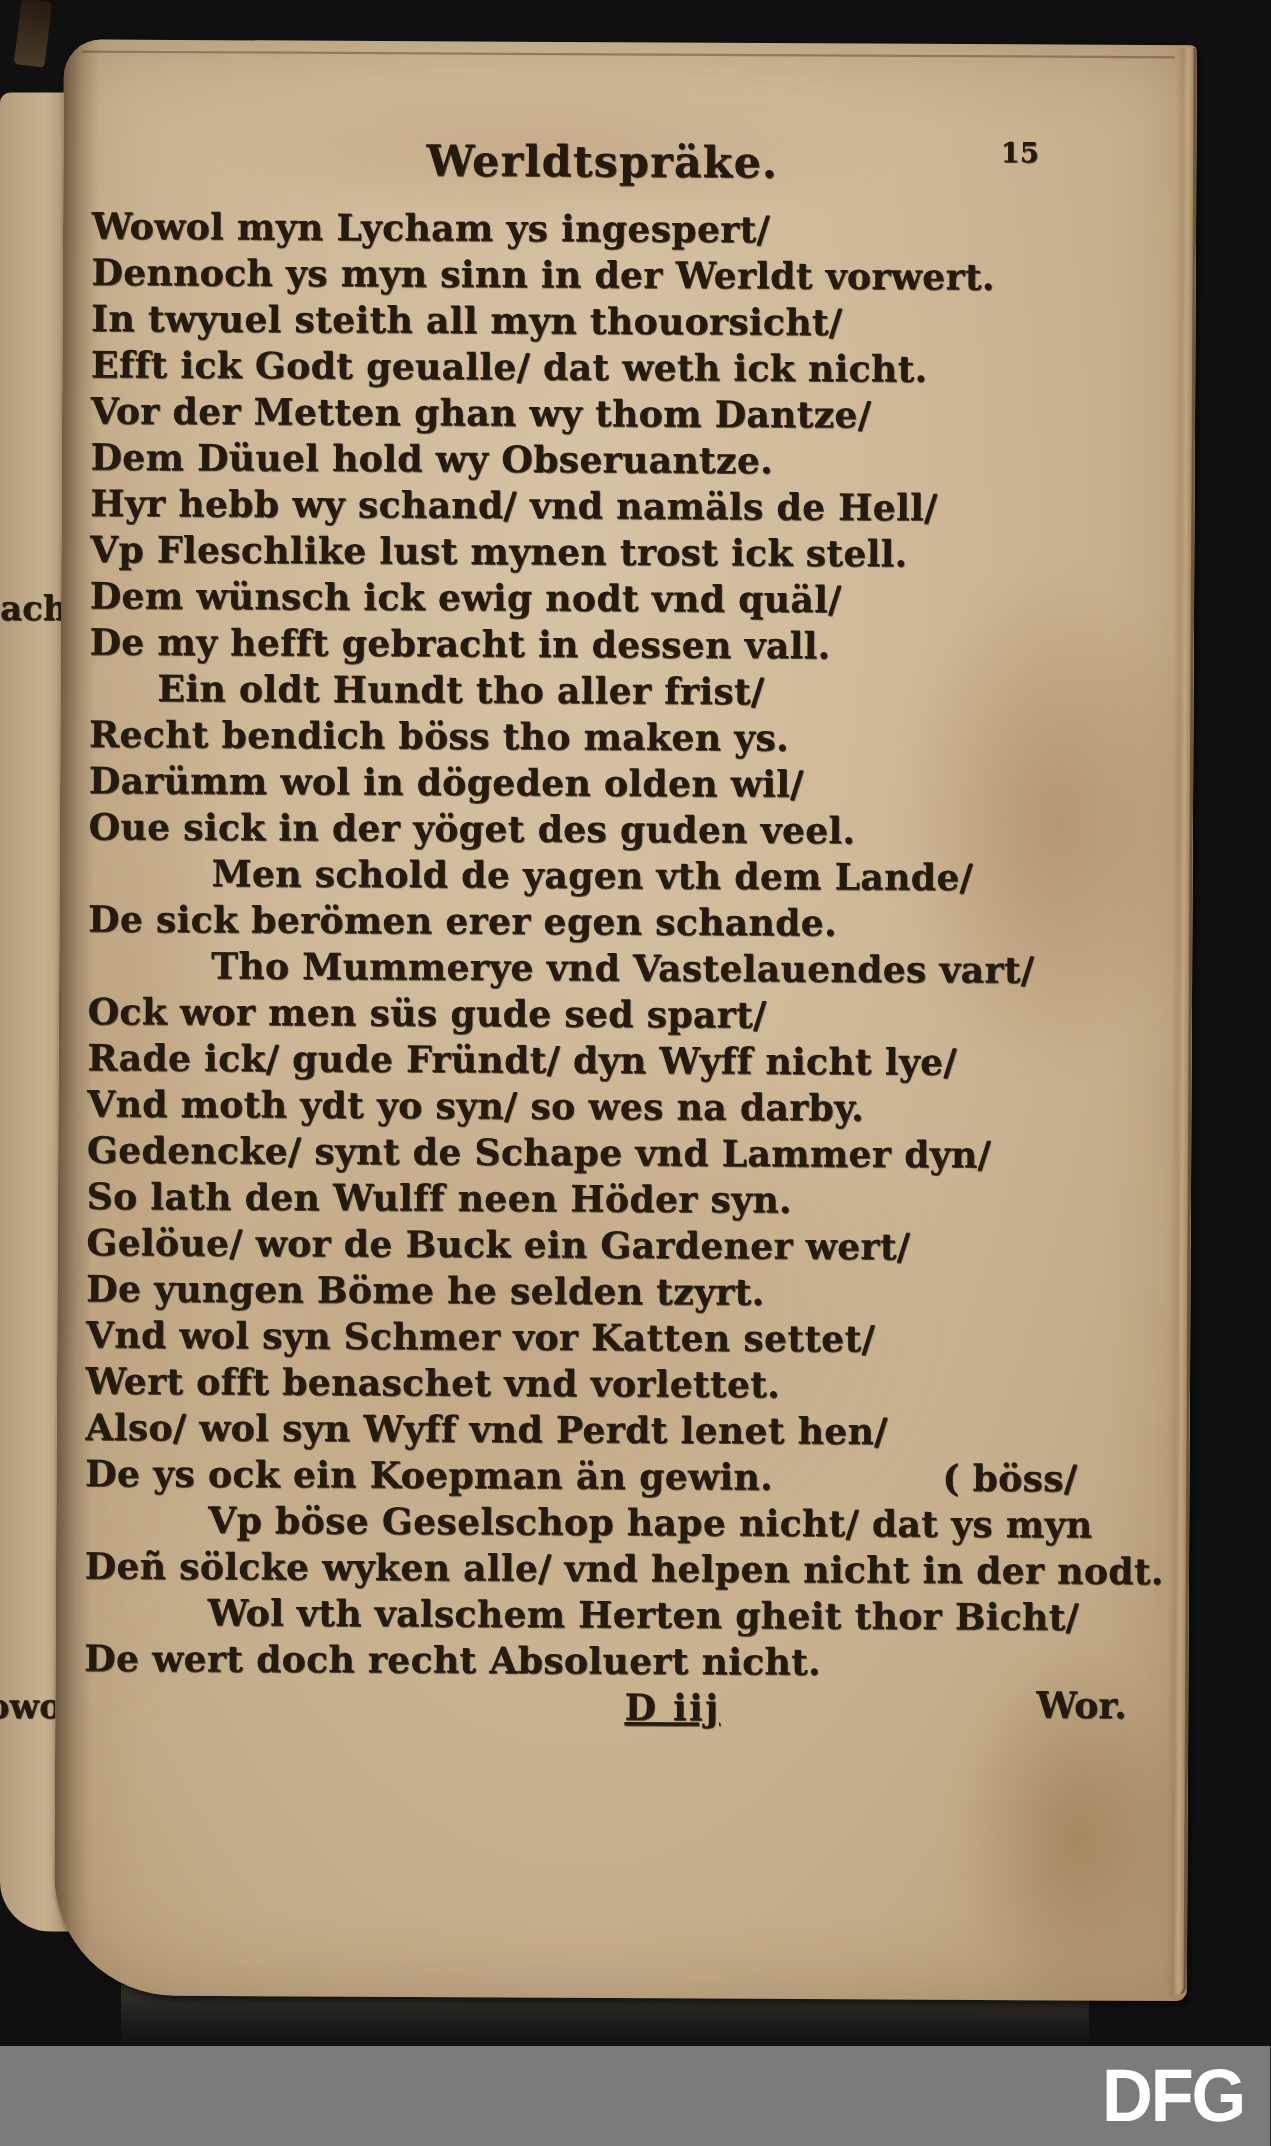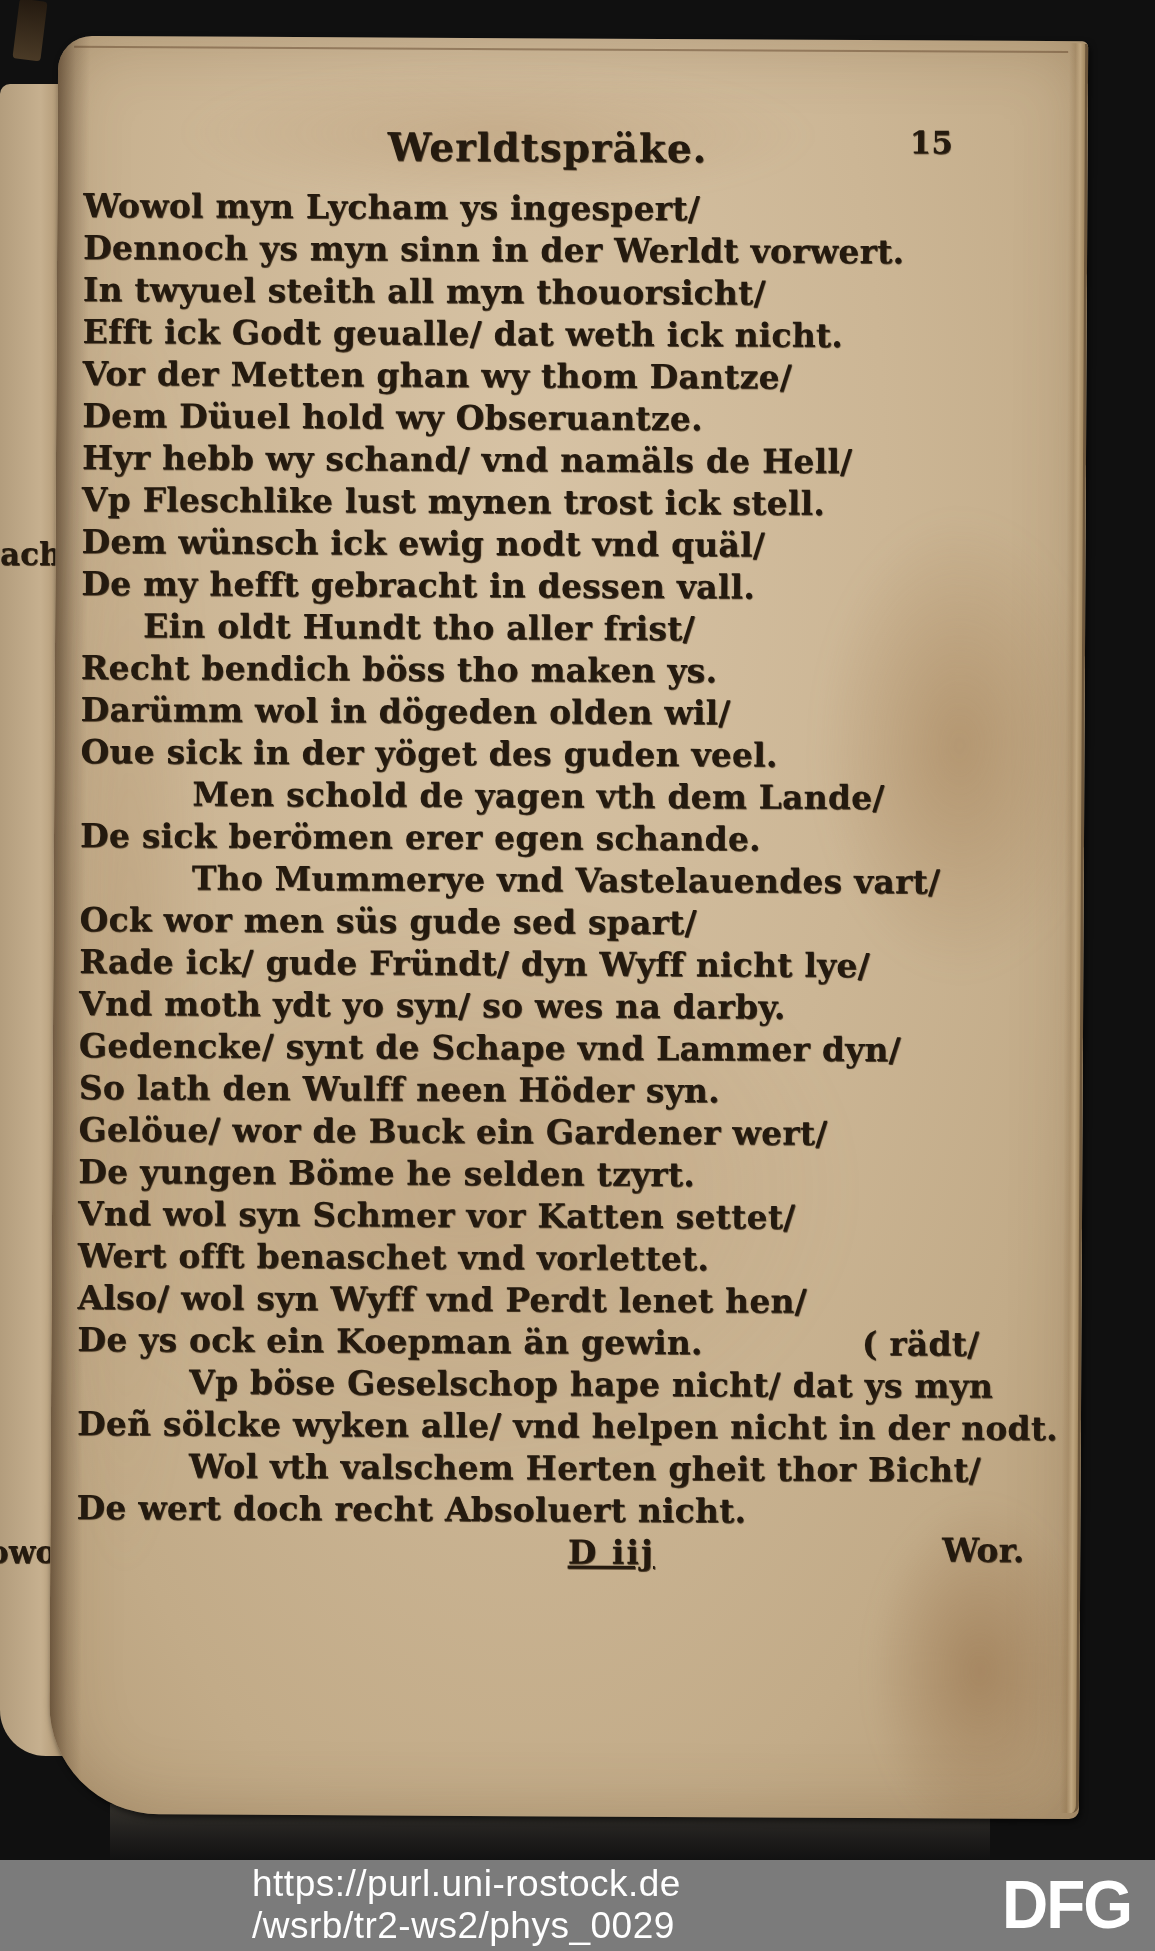--- a/index.html
+++ b/index.html
@@ -75,21 +75,21 @@
 
   
   .page-header-title {
     position:absolute; left:330px; top:86px;
     font-size:39px; font-weight:bold; color:#241a0f;
     letter-spacing:1px;
     text-shadow:0.7px 0.9px 0.8px rgba(46,30,14,.85);
   }
   .page-number {
     position:absolute; left:852px; top:84px;
-    font-size:31px; font-weight:bold; color:#241a0f;
+    font-size:25px; font-weight:bold; color:#241a0f;
     text-shadow:0.7px 0.9px 0.8px rgba(46,30,14,.85);
   }
 
   .verse-block {
     position:absolute; left:26px; top:150px; width:1002px;
   }
   .verse-line {
     height:42px; display:flex; align-items:flex-start;
     white-space:nowrap;
     font-size:33px; font-weight:bold; color:#241a0f;
@@ -221,21 +221,21 @@
         <span>Vnd wol syn Schmer vor Katten settet/</span>
       </div>
       <div class="verse-line indent-0">
         <span>Wert offt benaschet vnd vorlettet.</span>
       </div>
       <div class="verse-line indent-0">
         <span>Also/ wol syn Wyff vnd Perdt lenet hen/</span>
       </div>
       <div class="verse-line indent-0">
         <span>De ys ock ein Koepman än gewin.</span>
-        <span class="turnover">( rädt/</span>
+        <span class="turnover">( böss/</span>
       </div>
       <div class="verse-line indent-2">
         <span>Vp böse Geselschop hape nicht/ dat ys myn</span>
       </div>
       <div class="verse-line indent-0">
         <span>Deñ sölcke wyken alle/ vnd helpen nicht in der nodt.</span>
       </div>
       <div class="verse-line indent-2">
         <span>Wol vth valschem Herten gheit thor Bicht/</span>
       </div>
@@ -244,18 +244,14 @@
       </div>
     </div>
 
   <div class="signature-row">
     <span class="signature-mark">D iij</span>
     <span class="catchword">Wor.</span>
   </div>
 </div>
 
 <div class="footer-bar">
-  <div class="purl">
-    <div>https://purl.uni-rostock.de</div>
-    <div>/wsrb/tr2-ws2/phys_0029</div>
-  </div>
   <div class="dfg-logo">DFG</div>
 </div>
 
 </body></html>

